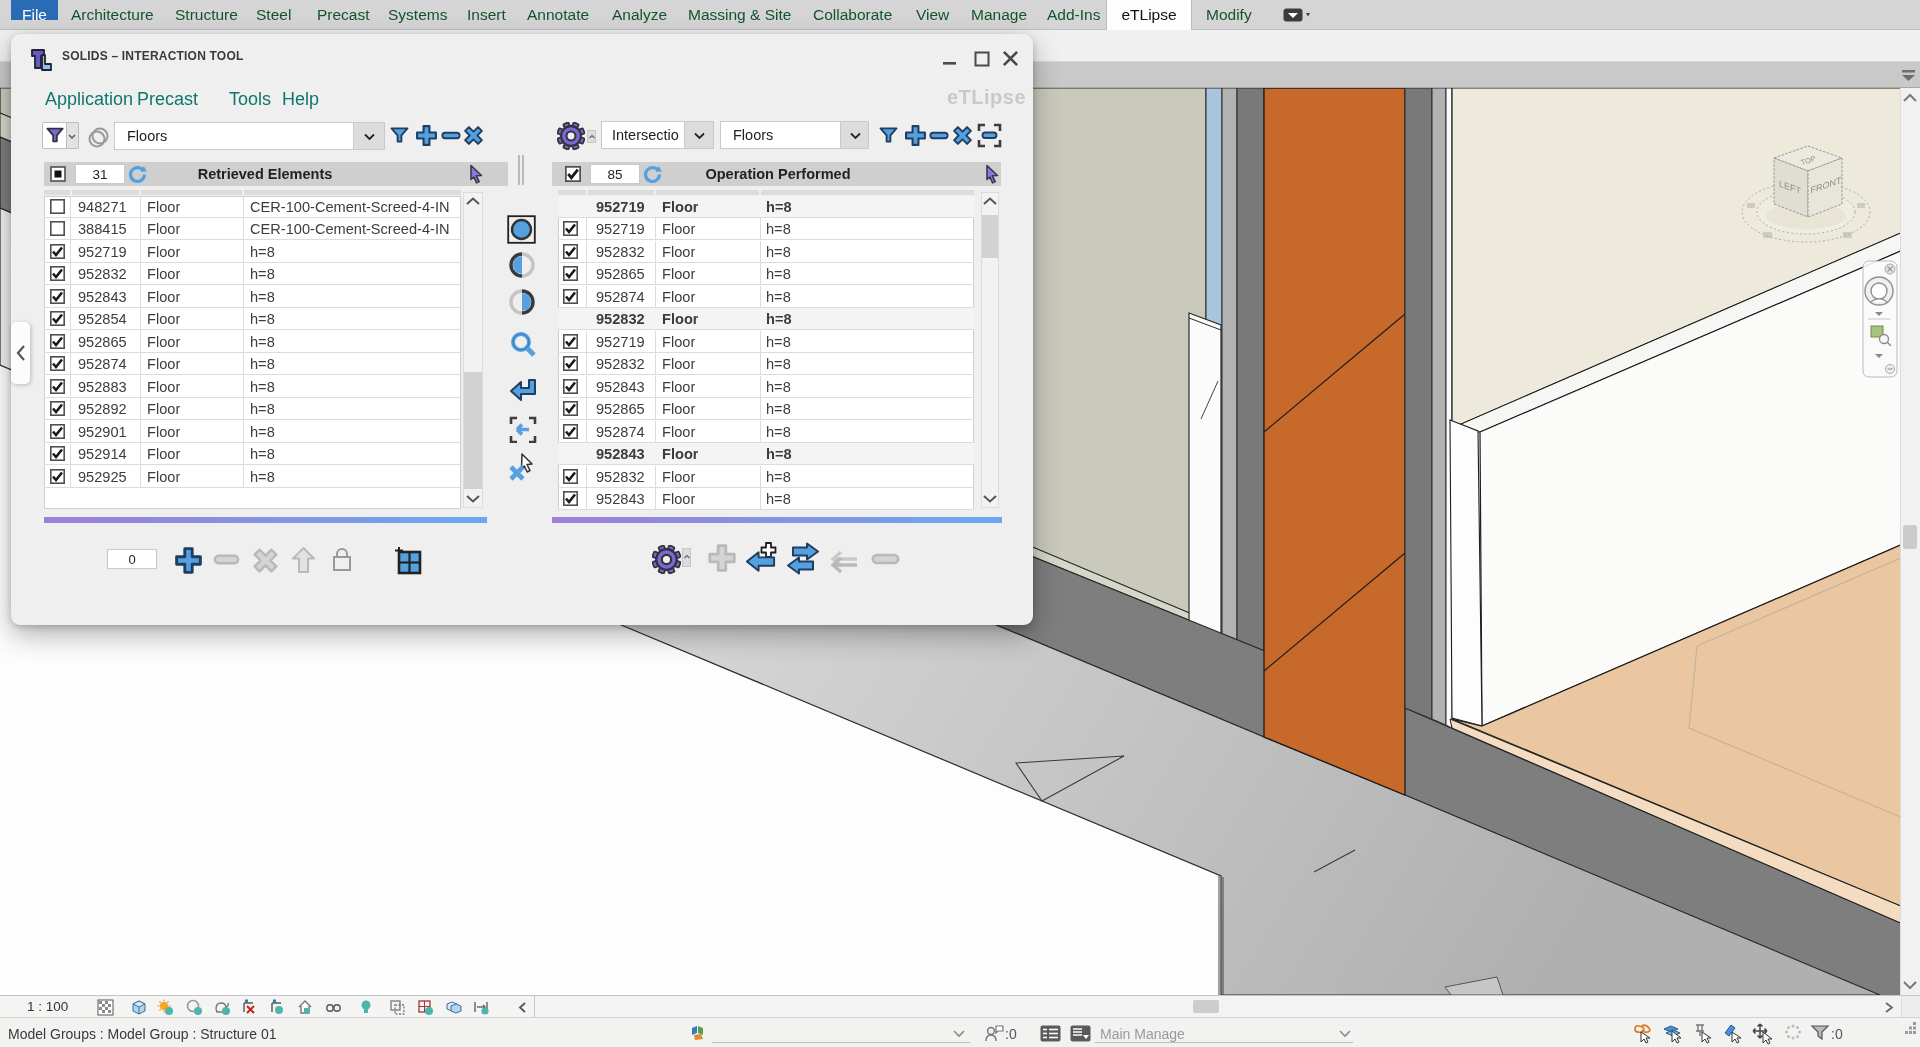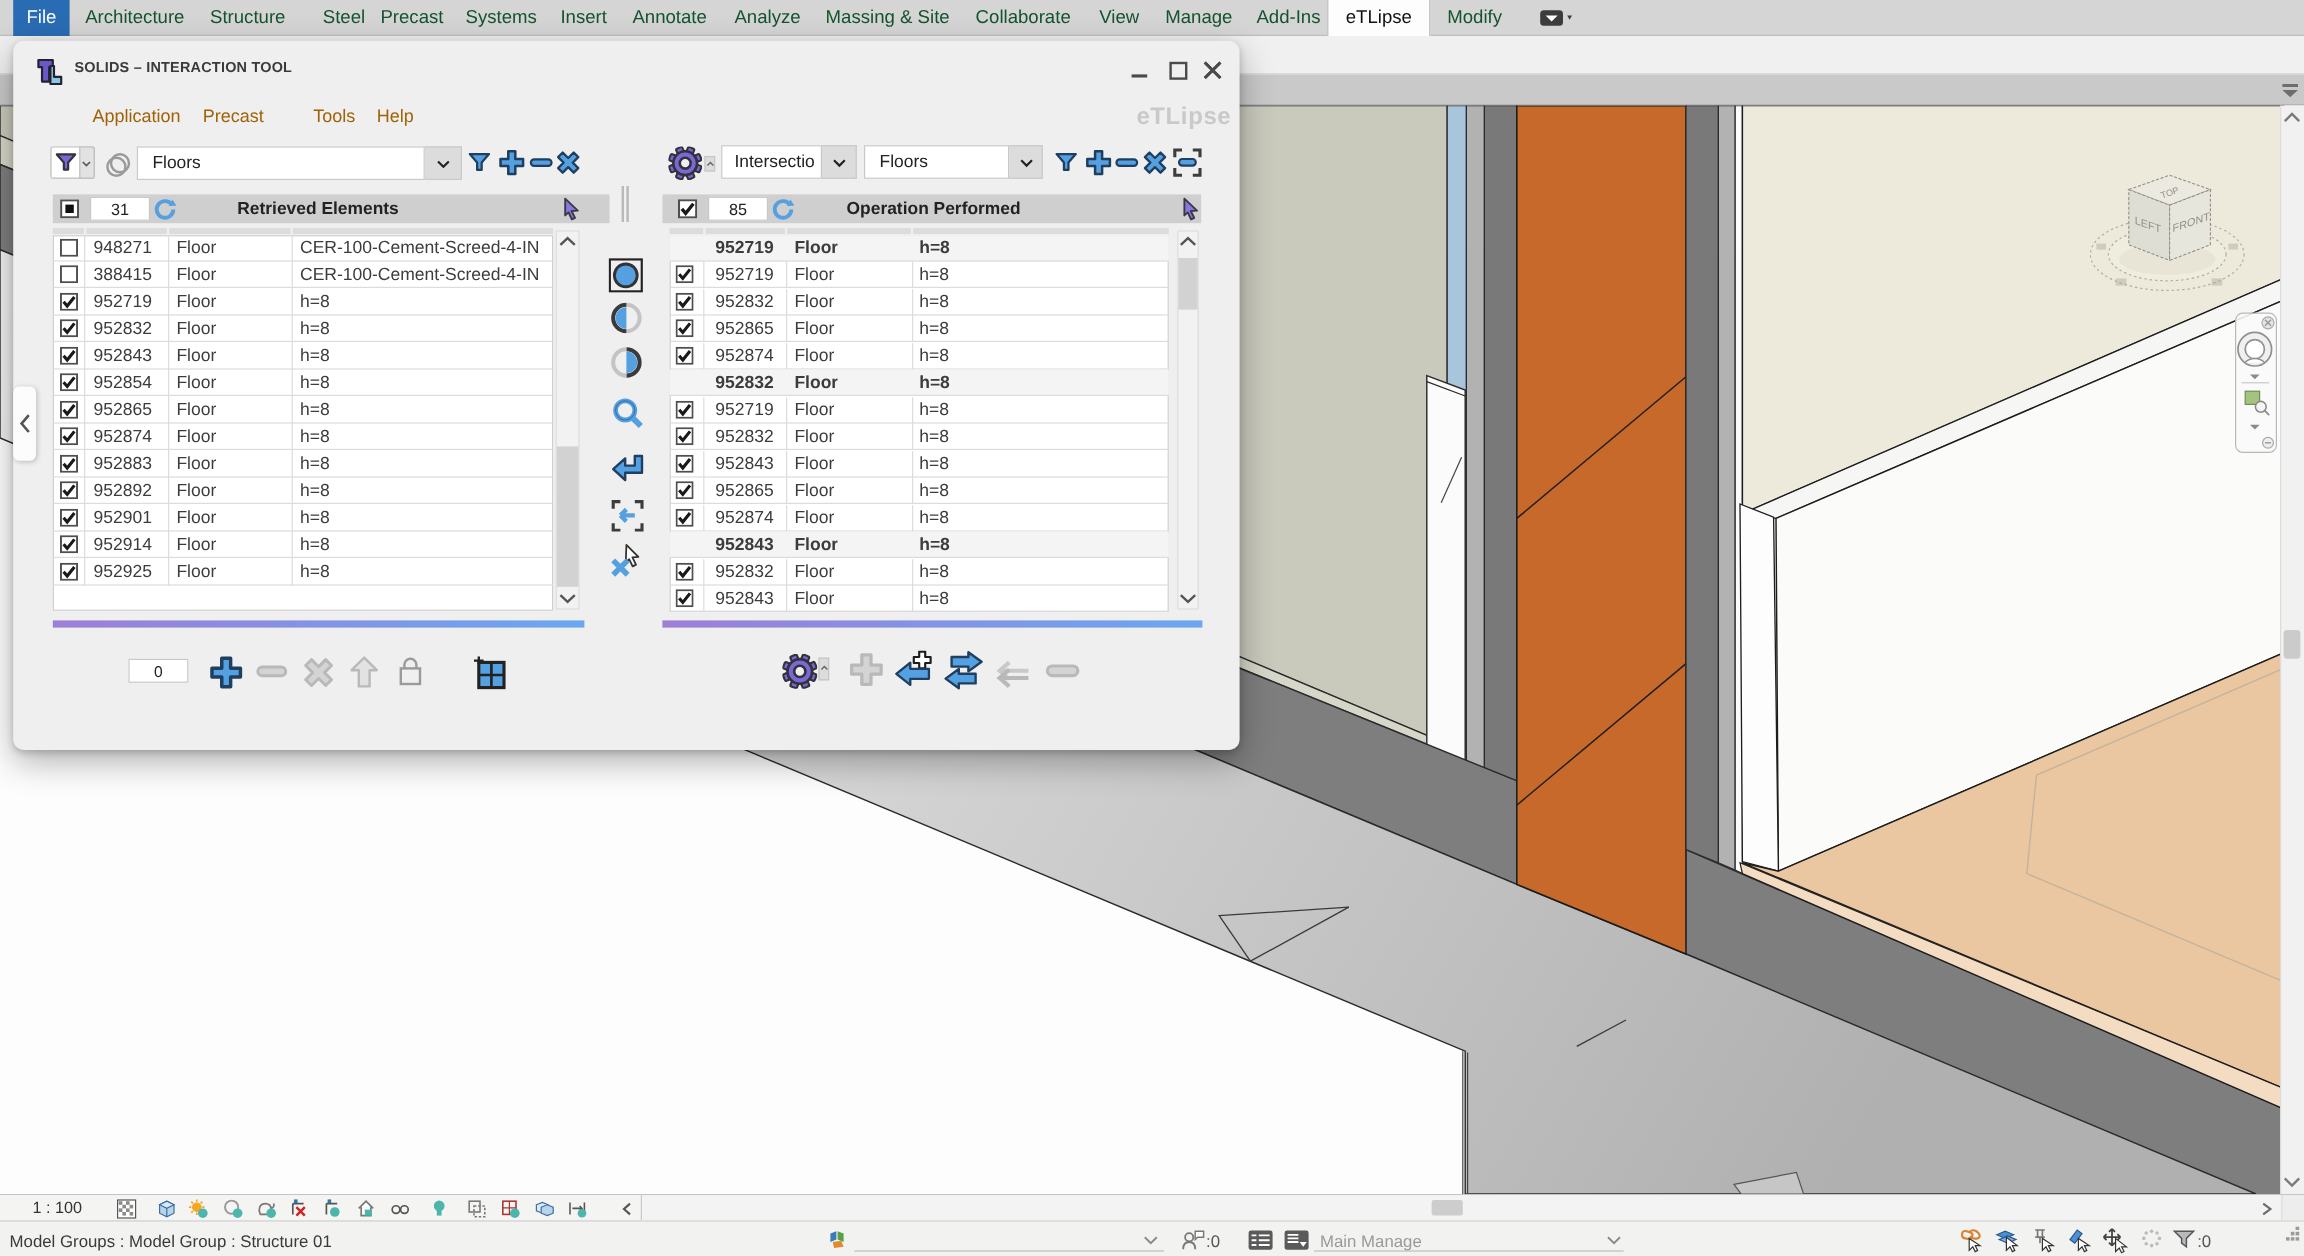--- a/index.html
+++ b/index.html
@@ -1,44 +1,44 @@
 <!DOCTYPE html>
 <html><head>
 <meta charset="utf-8">
 <style>
 * { margin:0; padding:0; box-sizing:border-box; }
 html,body { width:1920px; height:1047px; overflow:hidden; font-family:"Liberation Sans", sans-serif; background:#fff; }
 #tabs { position:absolute; left:0; top:0; width:1920px; height:30px; background:#d5d5d5; border-bottom:1px solid #bdbdbd; }
 .tab { position:absolute; top:0; height:30px; line-height:30px; font-size:15.5px; color:#14532d; white-space:nowrap; }
-#filetab { position:absolute; left:11px; top:0; width:47px; height:30px; background:#2a6cb4; color:#fff; text-align:center; line-height:30px; font-size:15.5px; }
+#filetab { position:absolute; left:11px; top:0; width:47px; height:20px; background:#2a6cb4; color:#fff; text-align:center; line-height:30px; font-size:15.5px; }
 #etab { position:absolute; left:1106px; top:0; width:86px; height:30px; background:#fdfdfd; border-left:1px solid #bbb; border-right:1px solid #bbb; text-align:center; line-height:30px; font-size:15.5px; color:#111; }
 #ribbon { position:absolute; left:0; top:30px; width:1920px; height:32px; background:#f0f0f0; border-bottom:1px solid #d8d8d8; }
 #optbar { position:absolute; left:0; top:62px; width:1920px; height:26px; background:#c9c9c9; border-bottom:1px solid #a8a8a8; }
 #viewport { position:absolute; left:0; top:88px; width:1920px; height:907px; background:#fdfdfd; }
 #vbar { position:absolute; left:0; top:995px; width:1920px; height:22px; background:#f2f2f2; border-top:1px solid #c5c5c5; }
 #sbar { position:absolute; left:0; top:1017px; width:1920px; height:30px; background:#f2f2f1; border-top:1px solid #d2d2d2; font-size:14px; color:#3a3a3a; }
 #dialog { position:absolute; left:11px; top:34px; width:1022px; height:591px; background:#efefef; border-radius:9px; box-shadow:0 10px 28px rgba(0,0,0,0.30), 0 2px 6px rgba(0,0,0,0.18); }
 #dlgtab { position:absolute; left:11px; top:322px; width:19px; height:62px; background:#fcfcfc; border-radius:5px; box-shadow:1px 1px 4px rgba(0,0,0,0.22); }
 .abs { position:absolute; }
 .ico { position:absolute; }
 svg { display:block; }
 .combo { position:absolute; height:28px; background:#fff; border:1px solid #c9c9c9; }
 .combobtn { position:absolute; height:28px; background:#dcdcdc; border:1px solid #c9c9c9; border-left:none; }
 .hdr { position:absolute; height:24px; background:#cfcfcf; }
 .hdrtxt { font-weight:bold; font-size:14.5px; color:#222; text-align:center; line-height:24px; }
 .cell { position:absolute; font-size:14.6px; color:#3c3c3c; line-height:22px; white-space:nowrap; overflow:hidden; }
-.menu { position:absolute; top:55px; font-size:15px; color:#a16207;margin-left:32px; }
+.menu { position:absolute; top:55px; font-size:18px; color:#0f766e; }
 </style>
 </head>
 <body>
 <div id="tabs">
 <div id="filetab">File</div>
 <span class="tab" style="left:71px">Architecture</span>
 <span class="tab" style="left:175px">Structure</span>
-<span class="tab" style="left:269px">Steel</span>
+<span class="tab" style="left:256px">Steel</span>
 <span class="tab" style="left:317px">Precast</span>
 <span class="tab" style="left:388px">Systems</span>
 <span class="tab" style="left:467px">Insert</span>
 <span class="tab" style="left:527px">Annotate</span>
 <span class="tab" style="left:612px">Analyze</span>
 <span class="tab" style="left:688px">Massing &amp; Site</span>
 <span class="tab" style="left:813px">Collaborate</span>
 <span class="tab" style="left:916px">View</span>
 <span class="tab" style="left:971px">Manage</span>
 <span class="tab" style="left:1047px">Add-Ins</span>

